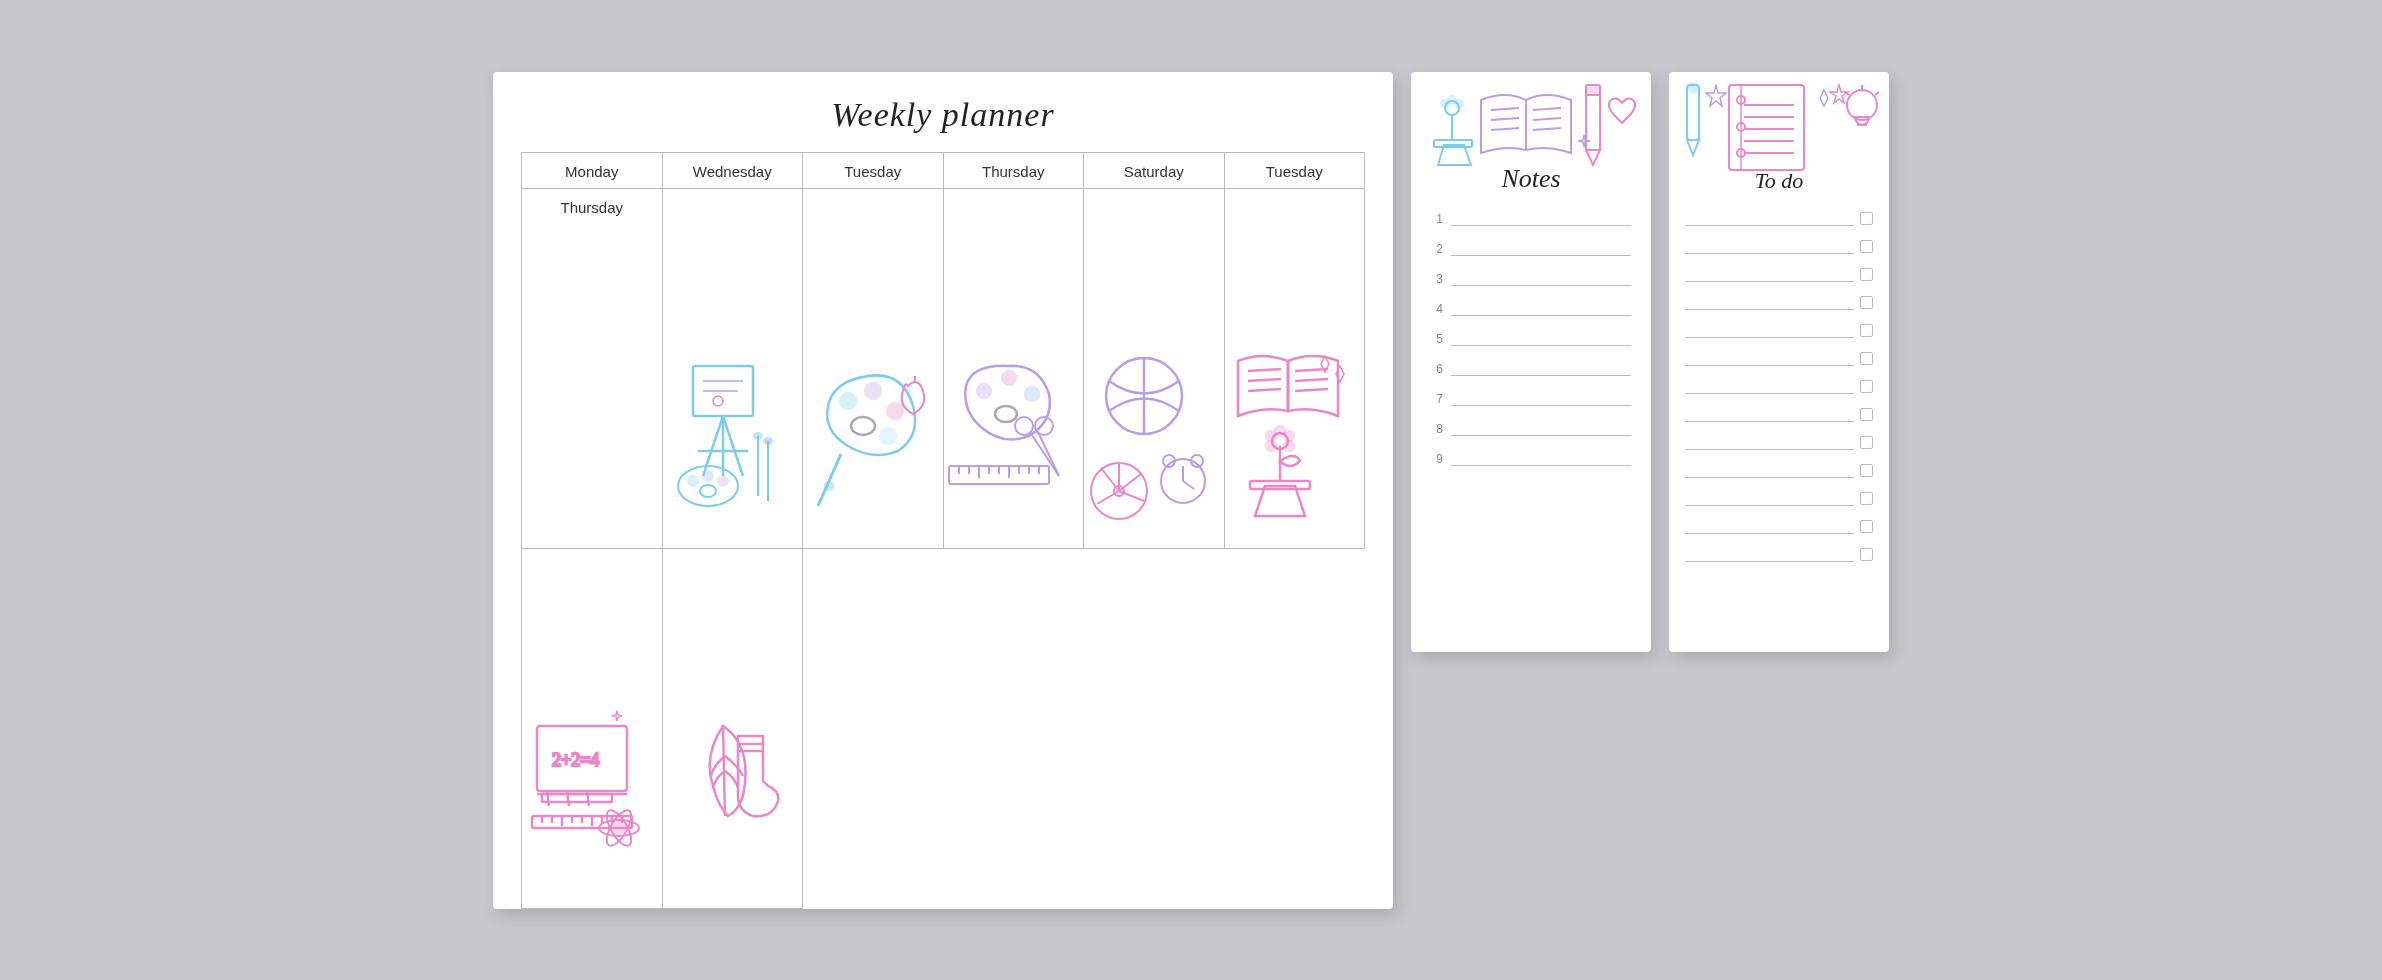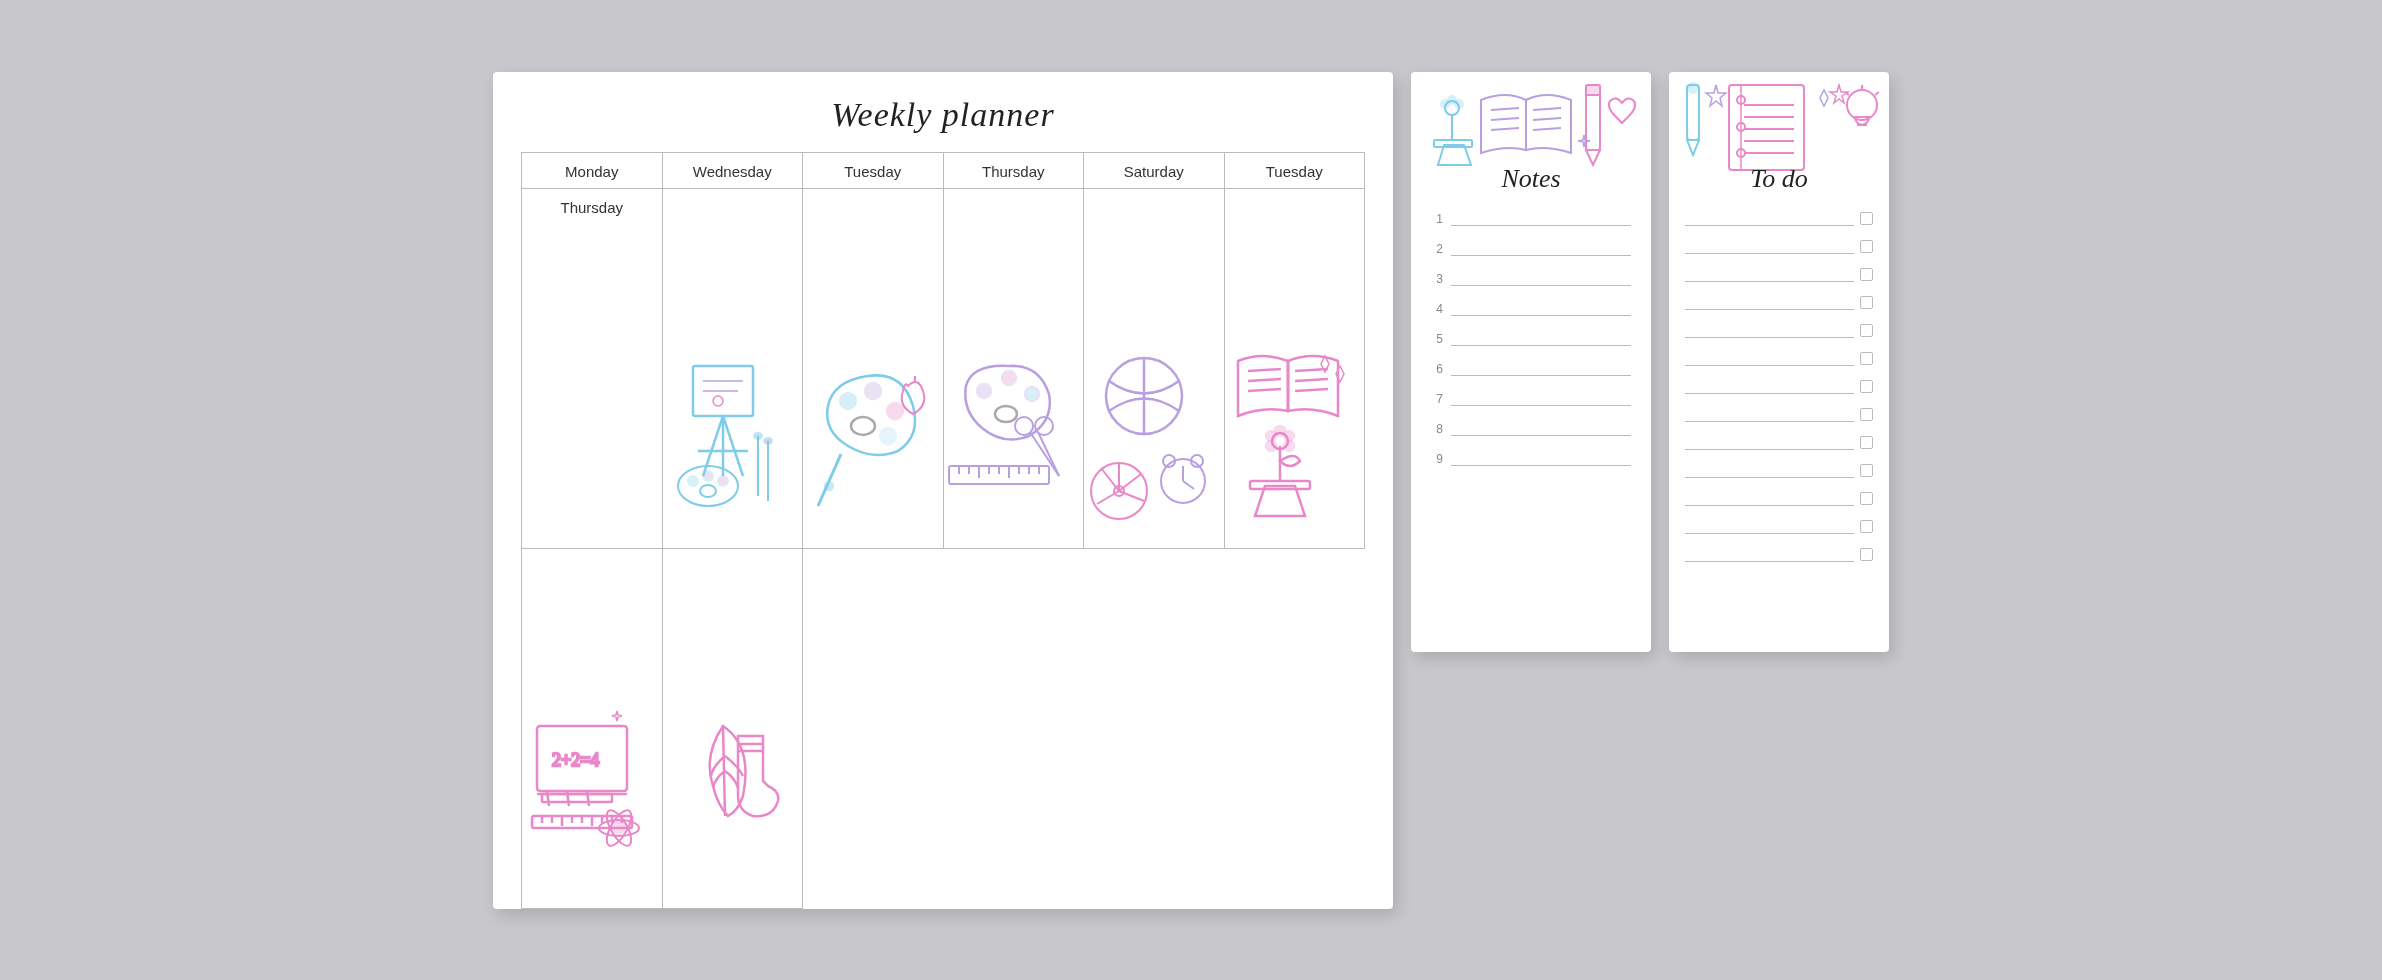--- a/index.html
+++ b/index.html
@@ -160,21 +160,21 @@
       position: relative;
       display: flex;
       align-items: flex-end;
       justify-content: center;
       padding-bottom: 8px;
     }
 
     .todo-title {
       font-family: Georgia, 'Times New Roman', serif;
       font-style: italic;
-      font-size: 26px;
+      font-size: 22px;
       font-weight: 400;
       color: #222;
       text-align: center;
       position: relative;
       z-index: 2;
     }
 
     .todo-icons {
       position: absolute;
       top: 8px;

